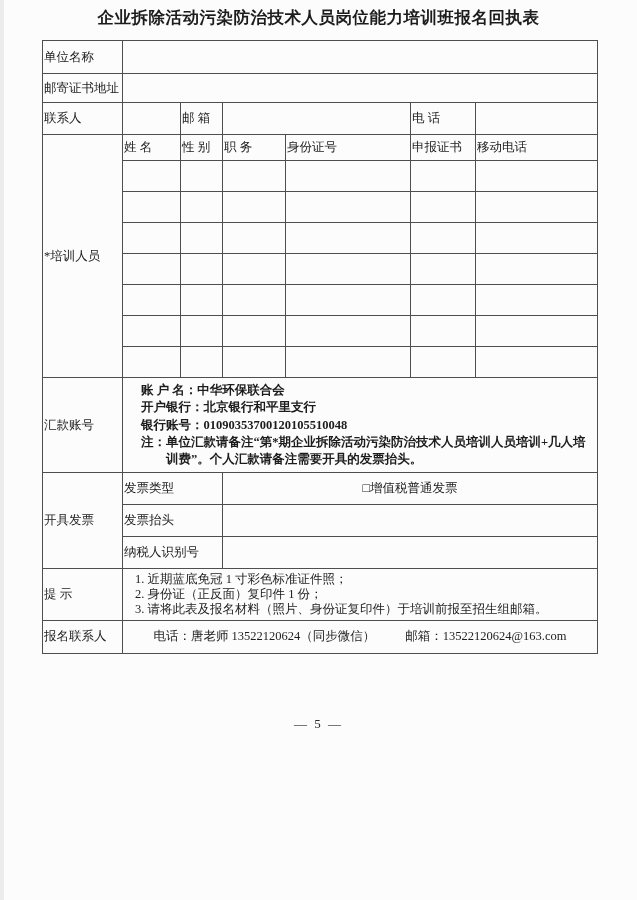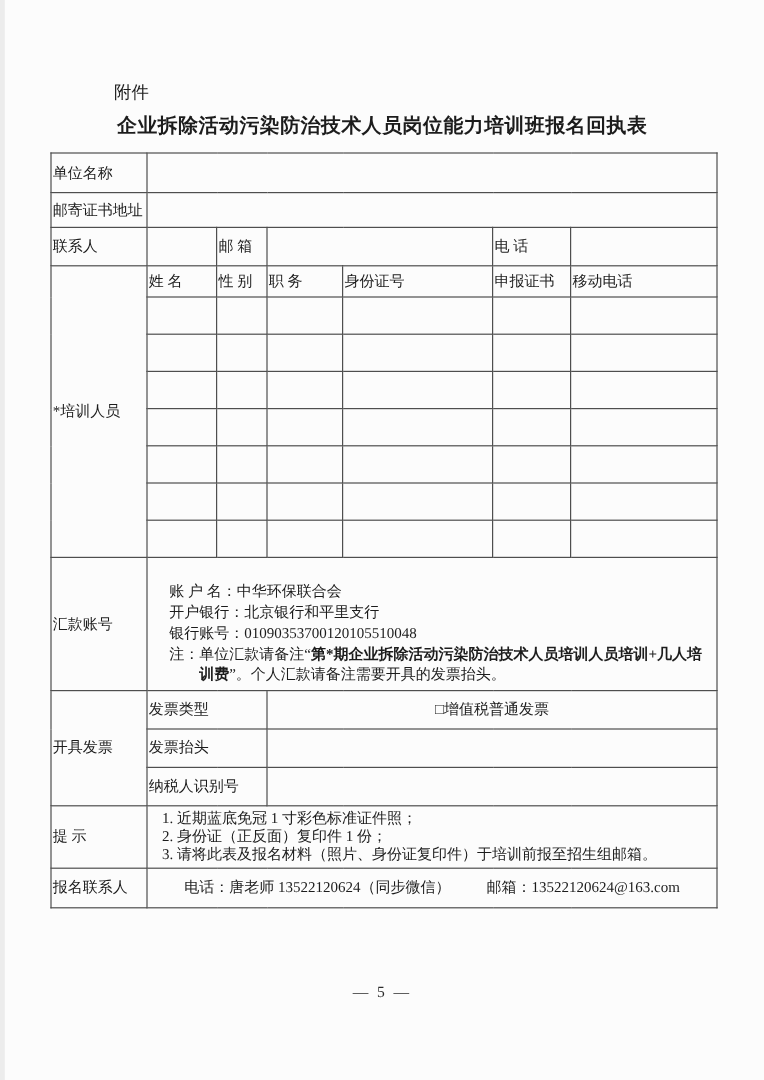--- a/index.html
+++ b/index.html
@@ -41,21 +41,21 @@
   td.ctr{text-align:center;}
   tr.r-unit{height:33px;}
   tr.r-mail{height:29px;font-family:Liberation Mono, monospace;}
   tr.r-contact{height:32px;}
   tr.r-phead{height:26px;}
   tr.r-empty{height:31px;}
   tr.r-remit{height:88px;}
   tr.r-inv{height:32px;}
   tr.r-tips{height:44px;}
   tr.r-rc{height:33px;}
-  .remit-cell{padding:20px 6px 4px 18px;vertical-align:middle;}
+  .remit-cell{padding:4px 6px 4px 18px;vertical-align:middle;font-weight:bold;}
   .remit-cell div{line-height:1.38;}
   .remit-note{padding-left:2em;text-indent:-2em;}
   .tips-cell{padding:3px 4px 3px 12px;}
   .tips-cell div{line-height:1.18;}
   .rc-cell{text-align:center;}
   .rc-gap{display:inline-block;width:30px;}
   .footer-note{
     margin-top:9px;
     text-align:center;
     font-size:12.8px;line-height:1.5;
@@ -64,21 +64,20 @@
     margin-top:62px;
     text-align:center;
     font-size:13px;letter-spacing:2px;color:#2a2a2a;
   }
 </style>
 </head>
 <body>
 
 <div class="page">
 
-  <div class="attachment">附件</div>
   <div class="doc-title">企业拆除活动污染防治技术人员岗位能力培训班报名回执表</div>
 
   <table class="form">
     <colgroup>
       <col style="width:80px">
         <col style="width:58px">
         <col style="width:42px">
       <col style="width:63px">
         <col style="width:125px">
         <col style="width:65px">

